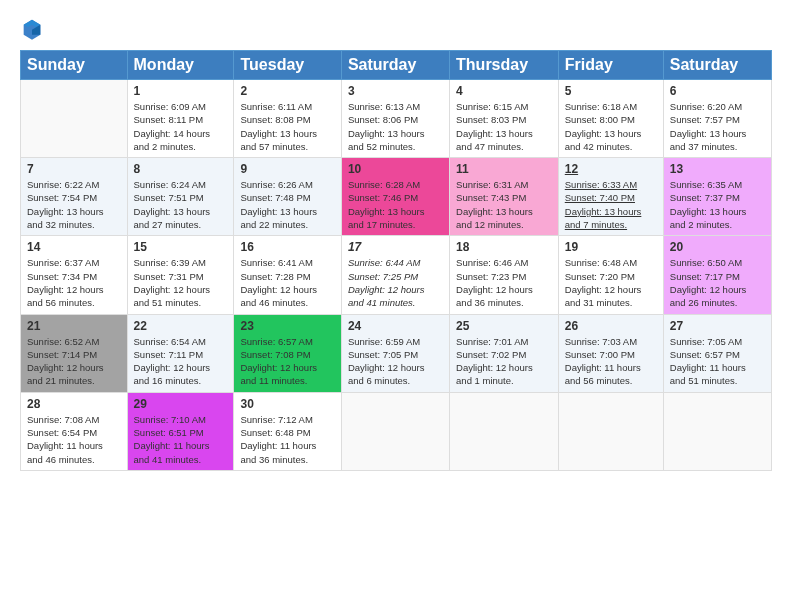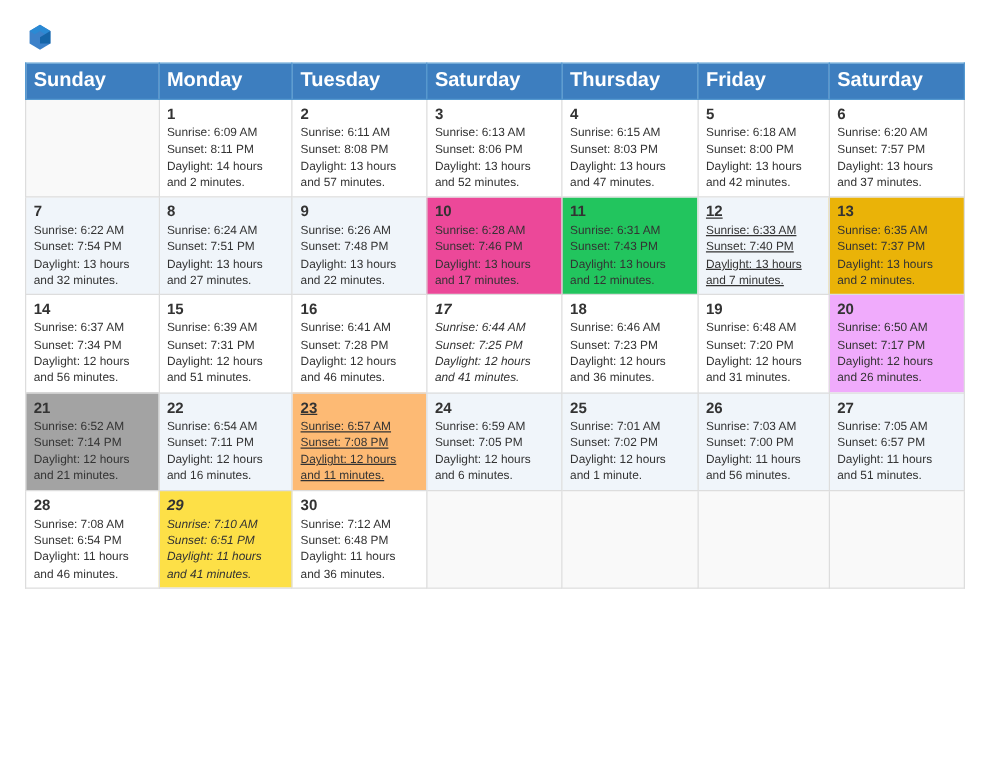--- a/index.html
+++ b/index.html
@@ -164,29 +164,29 @@
             <div class="day-info">Sunrise: 6:24 AM<br>Sunset: 7:51 PM<br>Daylight: 13 hours<br>and 27 minutes.</div>
           </td>
           <td style="background-color: rgb(240, 245, 250);">
             <span class="day-num">9</span>
             <div class="day-info">Sunrise: 6:26 AM<br>Sunset: 7:48 PM<br>Daylight: 13 hours<br>and 22 minutes.</div>
           </td>
           <td style="background-color: #ec4899;">
             <span class="day-num">10</span>
             <div class="day-info">Sunrise: 6:28 AM<br>Sunset: 7:46 PM<br>Daylight: 13 hours<br>and 17 minutes.</div>
           </td>
-          <td style="background-color: #22c55e;">
+          <td style="background-color: #f9a8d4;">
             <span class="day-num">11</span>
             <div class="day-info">Sunrise: 6:31 AM<br>Sunset: 7:43 PM<br>Daylight: 13 hours<br>and 12 minutes.</div>
           </td>
           <td style="background-color: rgb(240, 245, 250); text-decoration: underline;">
             <span class="day-num">12</span>
             <div class="day-info">Sunrise: 6:33 AM<br>Sunset: 7:40 PM<br>Daylight: 13 hours<br>and 7 minutes.</div>
           </td>
-          <td style="background-color: #eab308; margin-top: 42px;">
+          <td style="background-color: #f0abfc; margin-top: 42px;">
             <span class="day-num">13</span>
             <div class="day-info">Sunrise: 6:35 AM<br>Sunset: 7:37 PM<br>Daylight: 13 hours<br>and 2 minutes.</div>
           </td>
         </tr>
         <tr>
           <td style="background-color: rgb(255, 255, 255);">
             <span class="day-num">14</span>
             <div class="day-info">Sunrise: 6:37 AM<br>Sunset: 7:34 PM<br>Daylight: 12 hours<br>and 56 minutes.</div>
           </td>
           <td style="background-color: rgb(255, 255, 255);">
@@ -216,21 +216,21 @@
         </tr>
         <tr>
           <td style="background-color: #a3a3a3;">
             <span class="day-num">21</span>
             <div class="day-info">Sunrise: 6:52 AM<br>Sunset: 7:14 PM<br>Daylight: 12 hours<br>and 21 minutes.</div>
           </td>
           <td style="background-color: rgb(240, 245, 250);">
             <span class="day-num">22</span>
             <div class="day-info">Sunrise: 6:54 AM<br>Sunset: 7:11 PM<br>Daylight: 12 hours<br>and 16 minutes.</div>
           </td>
-          <td style="background-color: #fdba74; text-decoration: underline;">
+          <td style="background-color: #22c55e;">
             <span class="day-num">23</span>
             <div class="day-info">Sunrise: 6:57 AM<br>Sunset: 7:08 PM<br>Daylight: 12 hours<br>and 11 minutes.</div>
           </td>
           <td style="background-color: rgb(240, 245, 250);">
             <span class="day-num">24</span>
             <div class="day-info">Sunrise: 6:59 AM<br>Sunset: 7:05 PM<br>Daylight: 12 hours<br>and 6 minutes.</div>
           </td>
           <td style="background-color: rgb(240, 245, 250);">
             <span class="day-num">25</span>
             <div class="day-info">Sunrise: 7:01 AM<br>Sunset: 7:02 PM<br>Daylight: 12 hours<br>and 1 minute.</div>
@@ -242,21 +242,21 @@
           <td style="background-color: rgb(240, 245, 250);">
             <span class="day-num">27</span>
             <div class="day-info">Sunrise: 7:05 AM<br>Sunset: 6:57 PM<br>Daylight: 11 hours<br>and 51 minutes.</div>
           </td>
         </tr>
         <tr>
           <td style="background-color: rgb(255, 255, 255);">
             <span class="day-num">28</span>
             <div class="day-info">Sunrise: 7:08 AM<br>Sunset: 6:54 PM<br>Daylight: 11 hours<br>and 46 minutes.</div>
           </td>
-          <td style="background-color: #fde047; font-style: italic;">
+          <td style="background-color: #d946ef;">
             <span class="day-num">29</span>
             <div class="day-info">Sunrise: 7:10 AM<br>Sunset: 6:51 PM<br>Daylight: 11 hours<br>and 41 minutes.</div>
           </td>
           <td style="background-color: rgb(255, 255, 255);">
             <span class="day-num">30</span>
             <div class="day-info">Sunrise: 7:12 AM<br>Sunset: 6:48 PM<br>Daylight: 11 hours<br>and 36 minutes.</div>
           </td>
           <td class="empty"></td>
           <td class="empty"></td>
           <td class="empty"></td>

